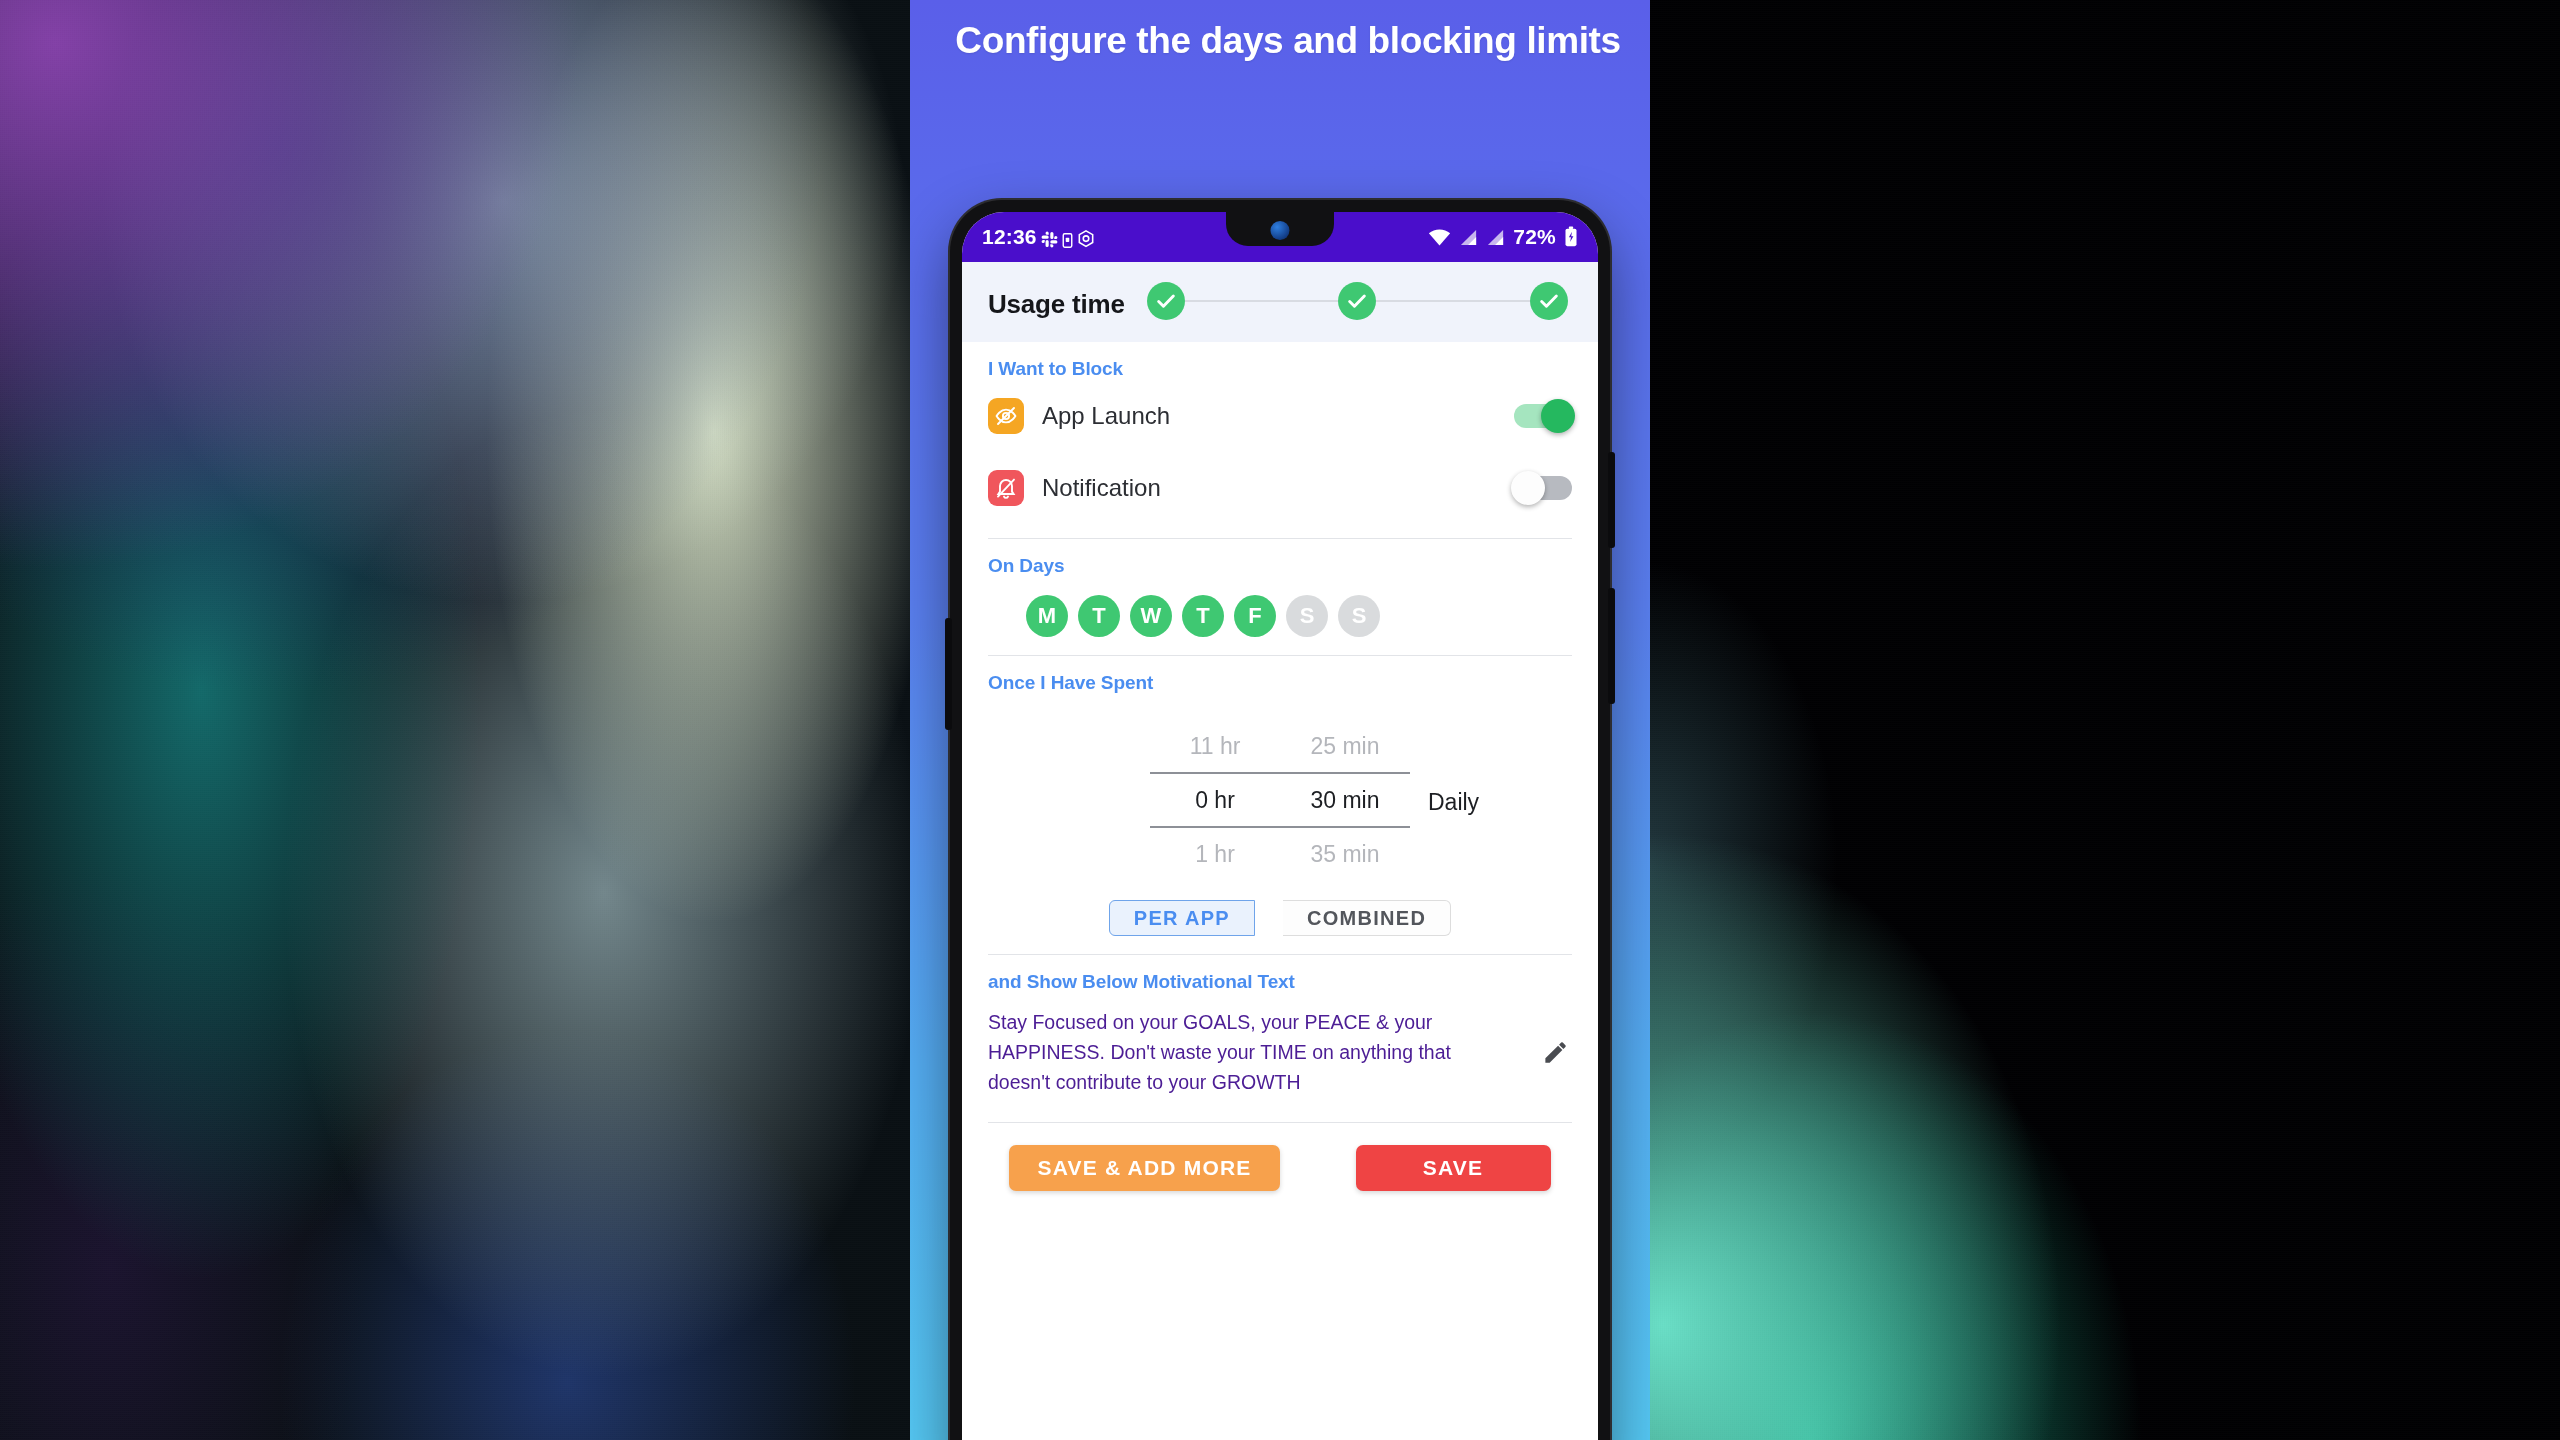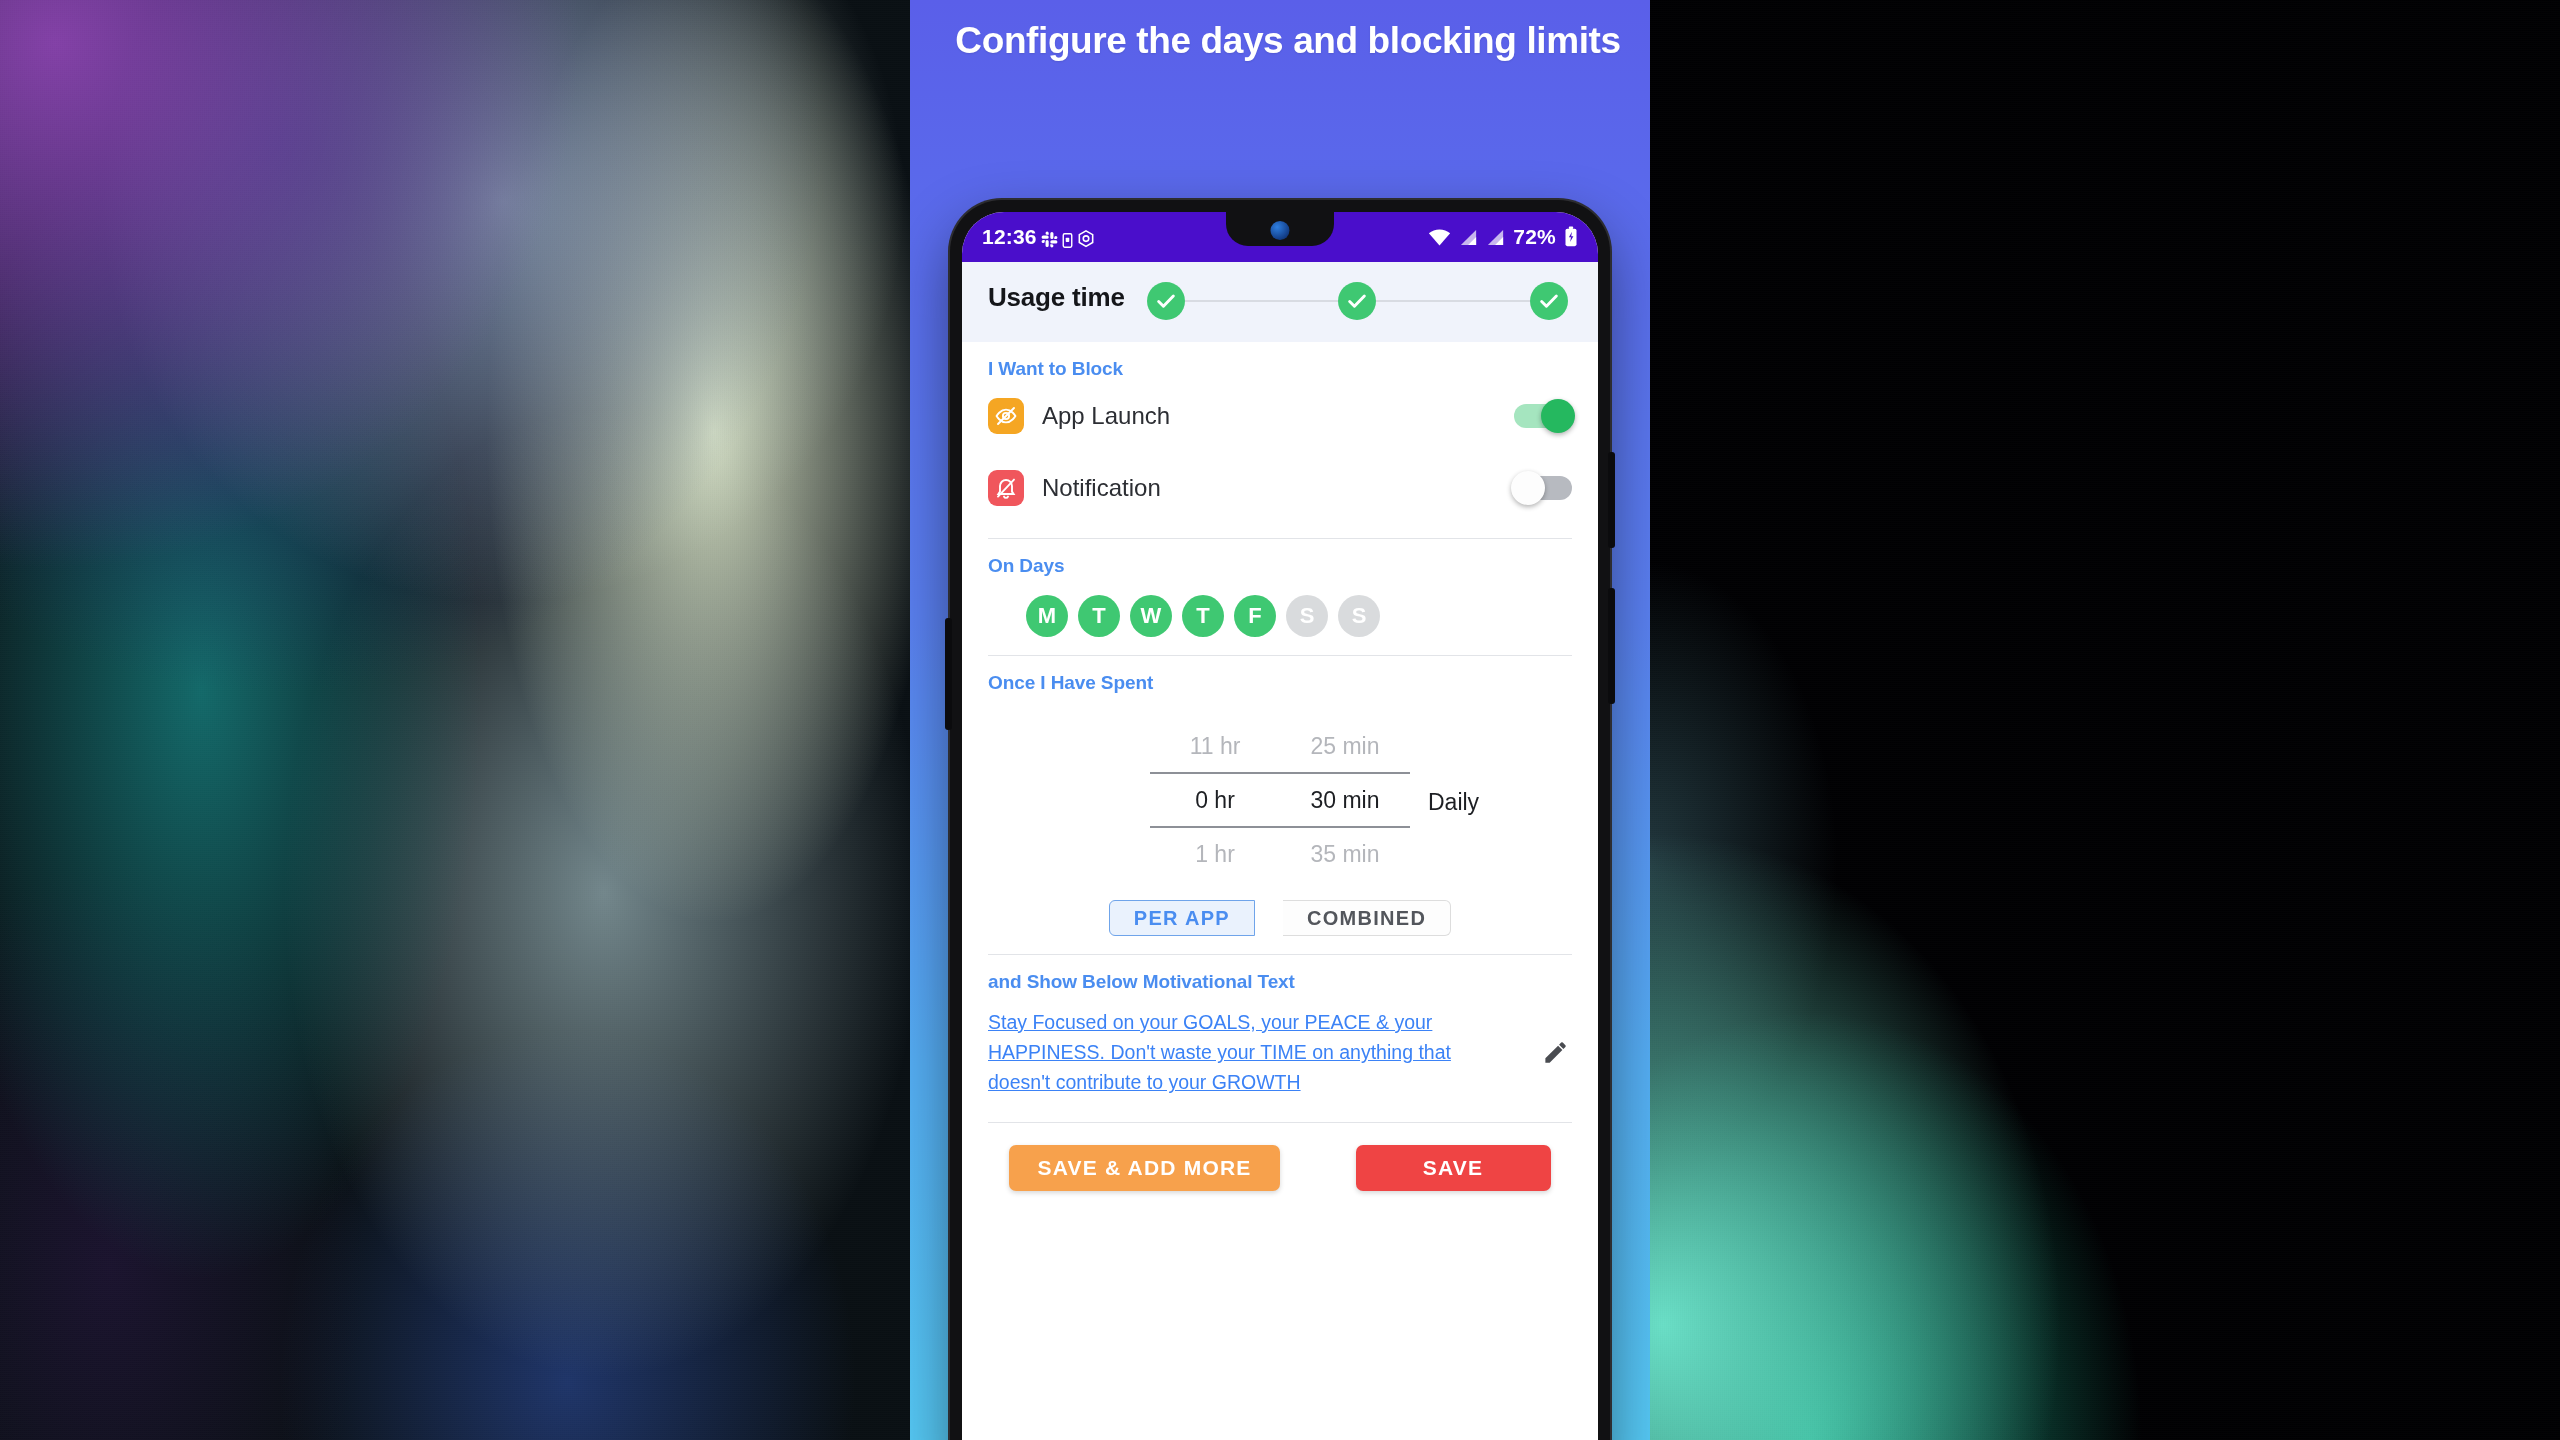--- a/index.html
+++ b/index.html
@@ -139,21 +139,21 @@
   #content {
     height:calc(100% - 50px);
     background:#fff;
     overflow:hidden;
   }
 
   
   #stepper-bar {
     background:#f0f3fb;
     padding:20px 26px 22px 26px;
-    display:flex; align-items:flex-start;
+    display:flex; align-items:flex-end;
   }
   #stepper-title {
     font-size:26px; font-weight:700; color:#15161a;
     letter-spacing:-.2px;
     white-space:nowrap;
   }
   #stepper {
     flex:1;
     display:flex; align-items:center;
     margin-left:22px;
@@ -280,23 +280,22 @@
   .seg.idle { color:#53565c; }
 
   
   #motiv-row {
     display:flex; align-items:center;
     padding:14px 0 10px 0;
   }
   #motiv-text {
     font-size:19.5px;
     line-height:1.55;
-    color:#3b82f6;
+    color:#4c1d95;
     max-width:500px;
-    text-decoration:underline;
   }
   #edit-pencil {
     margin-left:auto;
     width:34px; height:34px;
     display:flex; align-items:center; justify-content:center;
     flex:0 0 auto;
   }
   #edit-pencil svg { width:27px; height:27px; }
 
   

